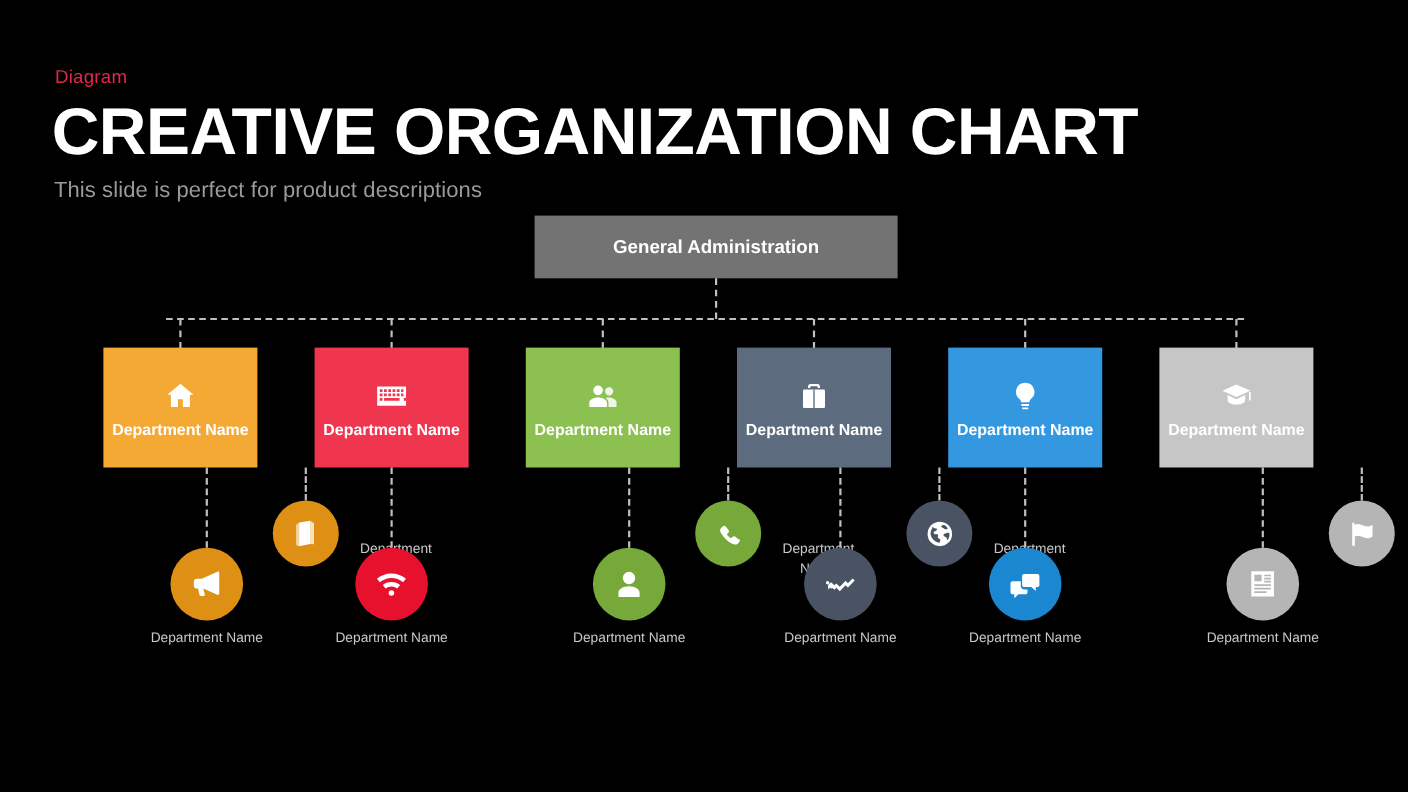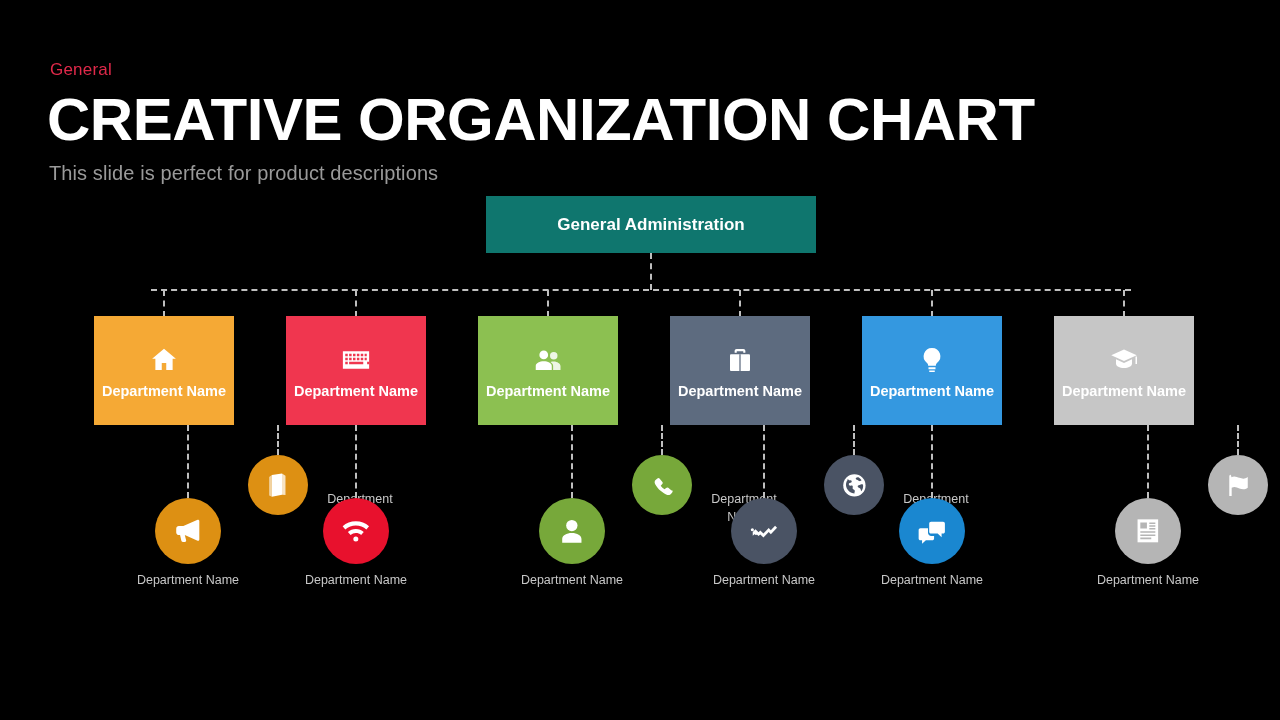--- a/index.html
+++ b/index.html
@@ -23,21 +23,21 @@
   }
   .subtitle {
     position: absolute; left: 49px; top: 126px;
     font-size: 20px; color: #9A9A9A; letter-spacing: .1px; margin-top: 36px;
   }
 
   
   .root-box {
     position: absolute; left: 486px; top: 196px;
     width: 330px; height: 57px;
-    background: #0f766e;
+    background: #737373;
     display: flex; align-items: center; justify-content: center;
   }
   .root-box span {
     font-size: 17px; font-weight: bold; color: #FFFFFF;
   }
 
   
   .conn-root-v {
     position: absolute; left: 650px; top: 253px;
     width: 0; height: 37px;
@@ -91,21 +91,21 @@
     text-align: center; line-height: 1.4;
     width: 120px;
   }
   .node-label.right { text-align: center; }
 </style>
 </head>
 <body>
 
 <div id="slide">
 
-  <div class="kicker">General</div>
+  <div class="kicker">Diagram</div>
   <div class="title">CREATIVE ORGANIZATION CHART</div>
   <div class="subtitle">This slide is perfect for product descriptions</div>
 
   <div class="root-box">
     <span>General Administration</span>
   </div>
 
   <div class="conn-root-v"></div>
   <div class="bus"></div>
 

